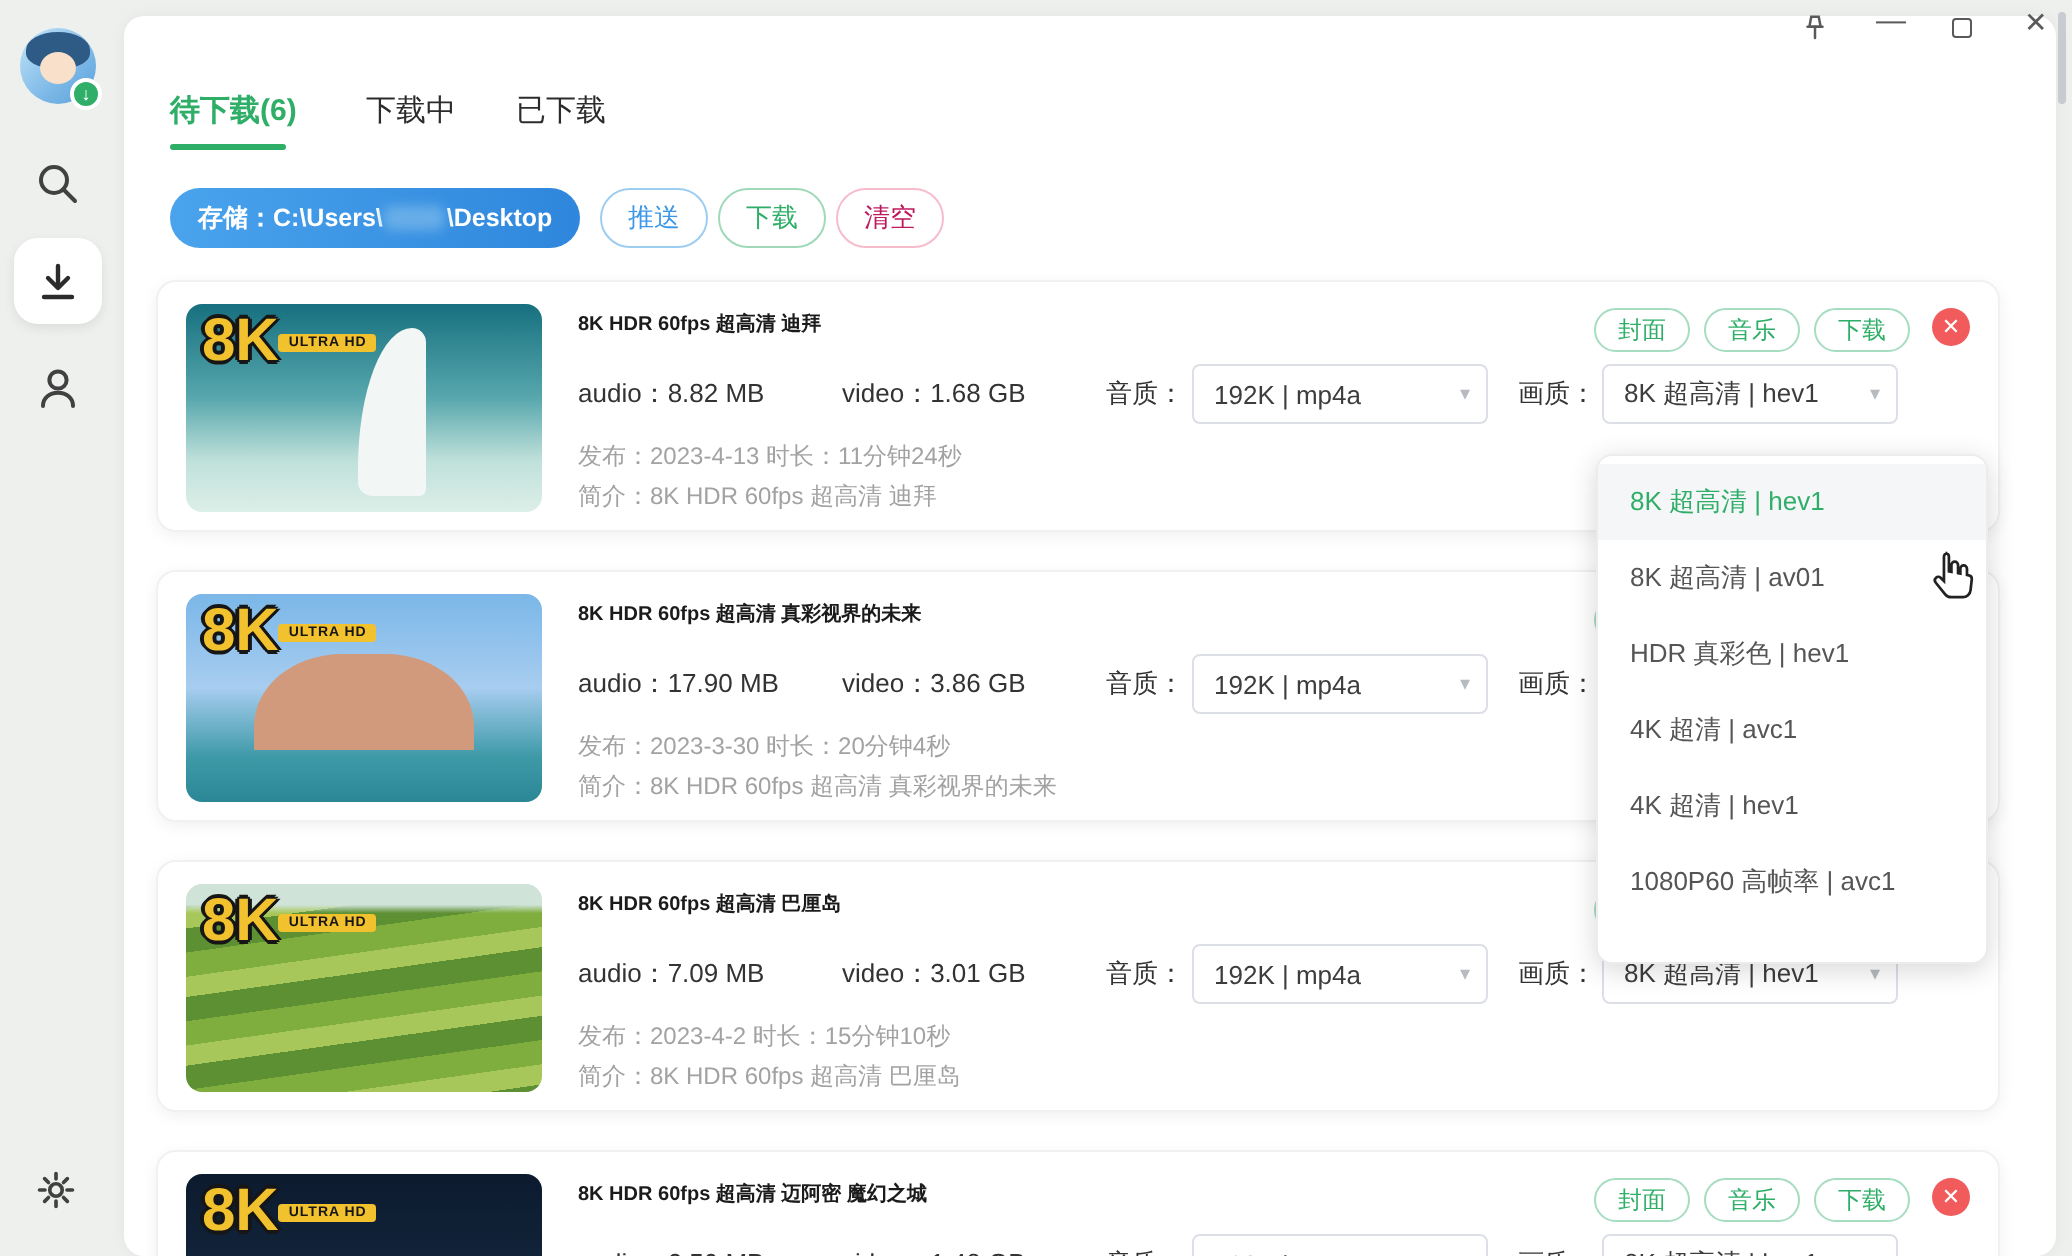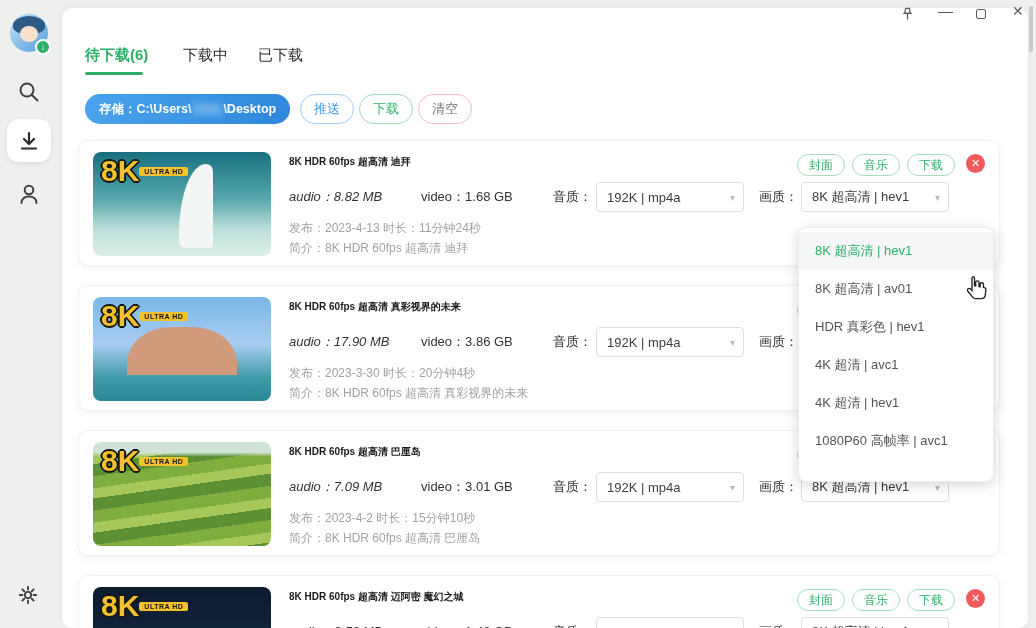--- a/index.html
+++ b/index.html
@@ -42,21 +42,21 @@
   
   .storage-pill { position:absolute; left:85px; top:94px; height:30px; border-radius:16px;
     background:linear-gradient(90deg,#4aa3ec,#2f87dd); color:#fff; font-size:12.5px; font-weight:bold;
     display:flex; align-items:center; padding:0 14px; }
   .storage-blur { display:inline-block; width:30px; height:12px; margin:0 1px; background:#68aee8;
     filter:blur(3px); border-radius:3px; }
   .pill-btn { position:absolute; top:94px; height:30px; padding:0 13px; border-radius:16px; background:#fff;
     font-size:13px; line-height:27px; border:1px solid; }
   #btn-push { left:300px; border-color:#9ecdf2; color:#3d97e8; }
   #btn-download { left:359px; border-color:#9fd9ba; color:#2fae68; }
-  #btn-clear { left:418px; border-color:#f6bccb; color:#737373; }
+  #btn-clear { left:418px; border-color:#f6bccb; color:#be185d; }
 
   
   .card { position:absolute; left:78px; width:922px; height:126px; background:#fff;
     border:1px solid #f0f1f2; border-radius:10px; box-shadow:0 2px 8px rgba(0,0,0,0.06); z-index:2; }
   #cards .card:nth-of-type(1){ top:140px; }
   #cards .card:nth-of-type(2){ top:285px; }
   #cards .card:nth-of-type(3){ top:430px; }
   #cards .card:nth-of-type(4){ top:575px; }
 
   .thumb { position:absolute; left:14px; top:11px; width:178px; height:104px; border-radius:8px; overflow:hidden; }
@@ -81,21 +81,21 @@
 
   .card-title { position:absolute; left:210px; top:14px; font-size:10px; font-weight:bold; color:#1b1b1b; }
   .tagrow { position:absolute; top:13px; right:44px; display:flex; gap:7px; }
   .tag { height:22px; line-height:20px; padding:0 11px; border:1px solid #a6dcc0; border-radius:12px;
     color:#2fae68; font-size:12px; background:#fff; }
   .card-close { position:absolute; top:13px; right:14px; width:19px; height:19px; border-radius:50%;
     background:#f25b5b; color:#fff; font-size:11px; font-weight:bold;
     display:flex; align-items:center; justify-content:center; }
 
   .meta { position:absolute; top:41px; height:30px; line-height:30px; font-size:13px; color:#333; white-space:nowrap; }
-  .m-audio { left:210px;font-style:italic; } .m-video { left:342px; }
+  .m-audio { left:210px; } .m-video { left:342px; }
   .lab-aq { left:474px; } .lab-vq { left:680px; }
   .select { position:absolute; top:41px; width:148px; height:30px; border:1px solid #dcdfe6; border-radius:4px;
     background:#fff; font-size:13px; color:#3d3d3d; display:flex; align-items:center; padding:0 8px 0 10px; }
   .sel-a { left:517px; } .sel-v { left:722px; }
   .sel-text { flex:1; white-space:nowrap; overflow:hidden; }
   .chev { color:#b7babf; font-size:10px; margin-left:4px; }
   .gray { position:absolute; left:210px; font-size:12px; color:#a2a2a2; white-space:nowrap; }
   .g-pub { top:79px; } .g-desc { top:99px; }
 
   

